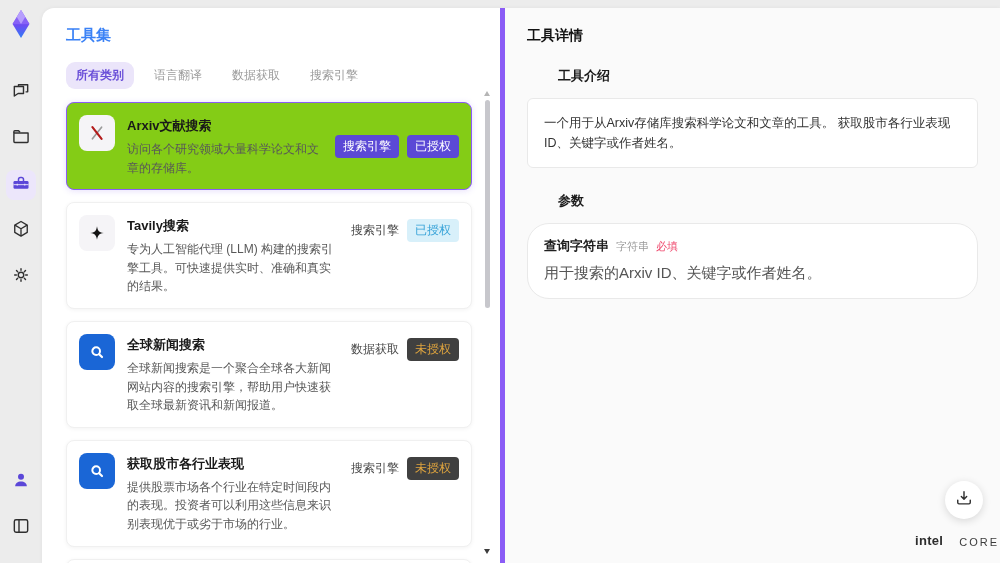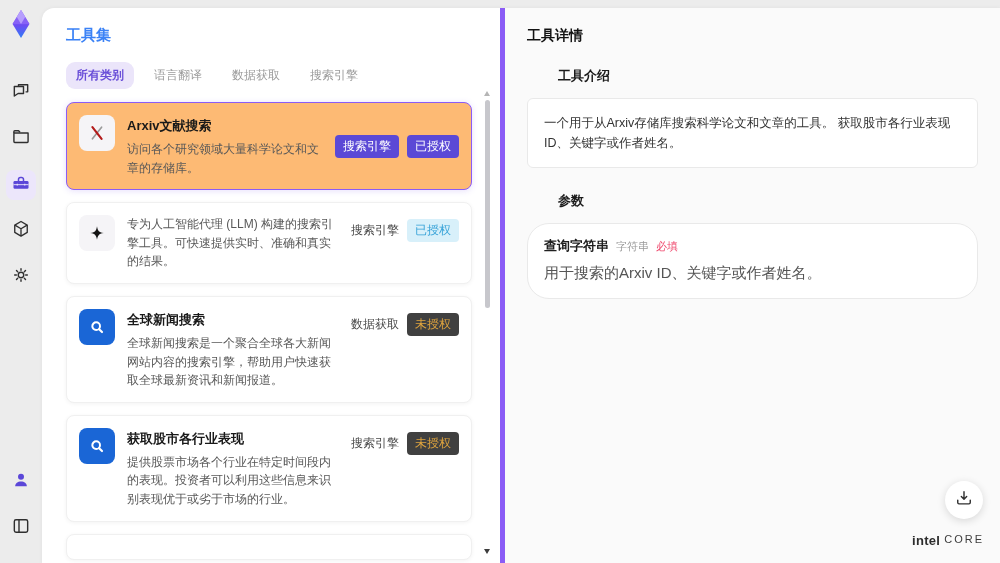--- a/index.html
+++ b/index.html
@@ -18,21 +18,21 @@
   .content { flex:1; display:flex; margin-top:8px; background:#ffffff; border-radius:12px 0 0 0; overflow:hidden; position:relative; box-shadow:0 0 4px rgba(0,0,0,.05); }
 
   
   .list-panel { width:458px; flex:none; padding:18px 28px 0 24px; position:relative; }
   .list-title { font-size:15px; font-weight:bold; color:#3b82f6; margin-bottom:17px; }
   .tabs { display:flex; align-items:center; gap:10px; margin-bottom:13px; }
   .tab { font-size:12px; color:#9b9b9b; padding:5px 10px; border-radius:9px; cursor:pointer; white-space:nowrap; }
   .tab.active { background:#ebe5fa; color:#6a4fd8; font-weight:bold; }
   .cards { display:flex; flex-direction:column; gap:12px; }
   .card { display:flex; gap:12px; padding:12px; background:#fff; border:1px solid #f0f0f0; border-radius:8px; box-shadow:0 1px 4px rgba(0,0,0,.05); cursor:pointer; }
-  .card.selected { border:1.5px solid #8b5cf6; background:#fdba74; box-shadow:0 1px 6px rgba(122,82,240,.18); }
+  .card.selected { border:1.5px solid #8b5cf6; background:#84cc16; box-shadow:0 1px 6px rgba(122,82,240,.18); }
   .tool-icon { width:36px; height:36px; flex:none; border-radius:8px; display:flex; align-items:center; justify-content:center; }
   .ic-light { background:#f5f4f7; }
   .ic-blue  { background:#1a66d6; }
   .tool-body { flex:1; min-width:0; }
   .tool-name { font-size:13px; font-weight:bold; color:#191919; margin:2px 0 5px; }
   .tool-desc { font-size:12px; color:#585858; line-height:1.55; }
   .tool-tags { flex:none; display:flex; gap:8px; align-items:center; align-self:flex-start; margin-top:4px; }
   .card.selected .tool-tags { align-self:center; margin-top:0; }
   .tag { font-size:12px; border-radius:4px; padding:3px 8px; white-space:nowrap; }
   .tag-solid { background:#5b49d6; color:#fff; }
@@ -53,21 +53,21 @@
   .box { background:#fff; border:1px solid #e9e9e9; border-radius:6px; padding:14px 16px; }
   .intro-box { font-size:12.5px; color:#333; line-height:1.6; margin-bottom:24px; }
   .param-box { padding:13px 16px 15px;border-radius:22px; }
   .param-head { display:flex; align-items:baseline; gap:7px; margin-bottom:9px; }
   .param-name { font-size:13px; font-weight:bold; color:#202020; }
   .param-type { font-size:11px; color:#9a9a9a; }
   .param-required { font-size:11px; color:#ef4a6e; }
   .param-desc { font-size:15px; color:#555; }
 
   .fab { position:absolute; right:17px; bottom:44px; width:38px; height:38px; border-radius:50%; background:#fff; box-shadow:0 2px 8px rgba(0,0,0,.14); display:flex; align-items:center; justify-content:center; cursor:pointer; }
-  .brand { position:absolute; right:16px; bottom:15px; display:flex; align-items:flex-start; gap:4px; }
+  .brand { position:absolute; right:1px; bottom:15px; display:flex; align-items:flex-end; gap:16px; }
   .brand-intel { font-size:13px; font-weight:bold; color:#2d2d2d; letter-spacing:.3px; }
   .brand-core  { font-size:11px; font-weight:400; color:#3c3c3c; letter-spacing:2px; text-transform:uppercase; }
 </style>
 </head>
 <body>
 
 <div class="app">
 
   <aside class="rail">
     <div class="logo">
@@ -184,20 +184,21 @@
           </div>
         </div>
 
         <div class="card">
           <div class="tool-icon ic-light">
             <svg width="18" height="18" viewBox="0 0 24 24">
               <path d="M12 3c.5 3.7 1.5 5.5 2.5 6.5S17.3 11.5 21 12c-3.7.5-5.5 1.5-6.5 2.5S12.5 17.3 12 21c-.5-3.7-1.5-5.5-2.5-6.5S6.7 12.5 3 12c3.7-.5 5.5-1.5 6.5-2.5S11.5 6.7 12 3z" fill="#141414"></path>
             </svg>
           </div>
           <div class="tool-body">
+            <div class="tool-name">Tavily搜索</div>
             <div class="tool-desc">专为人工智能代理 (LLM) 构建的搜索引擎工具。可快速提供实时、准确和真实的结果。</div>
           </div>
           <div class="tool-tags">
             <span class="cat-plain">搜索引擎</span>
             <span class="tag tag-blue">已授权</span>
           </div>
         </div>
 
         <div class="card">
           <div class="tool-icon ic-blue">

